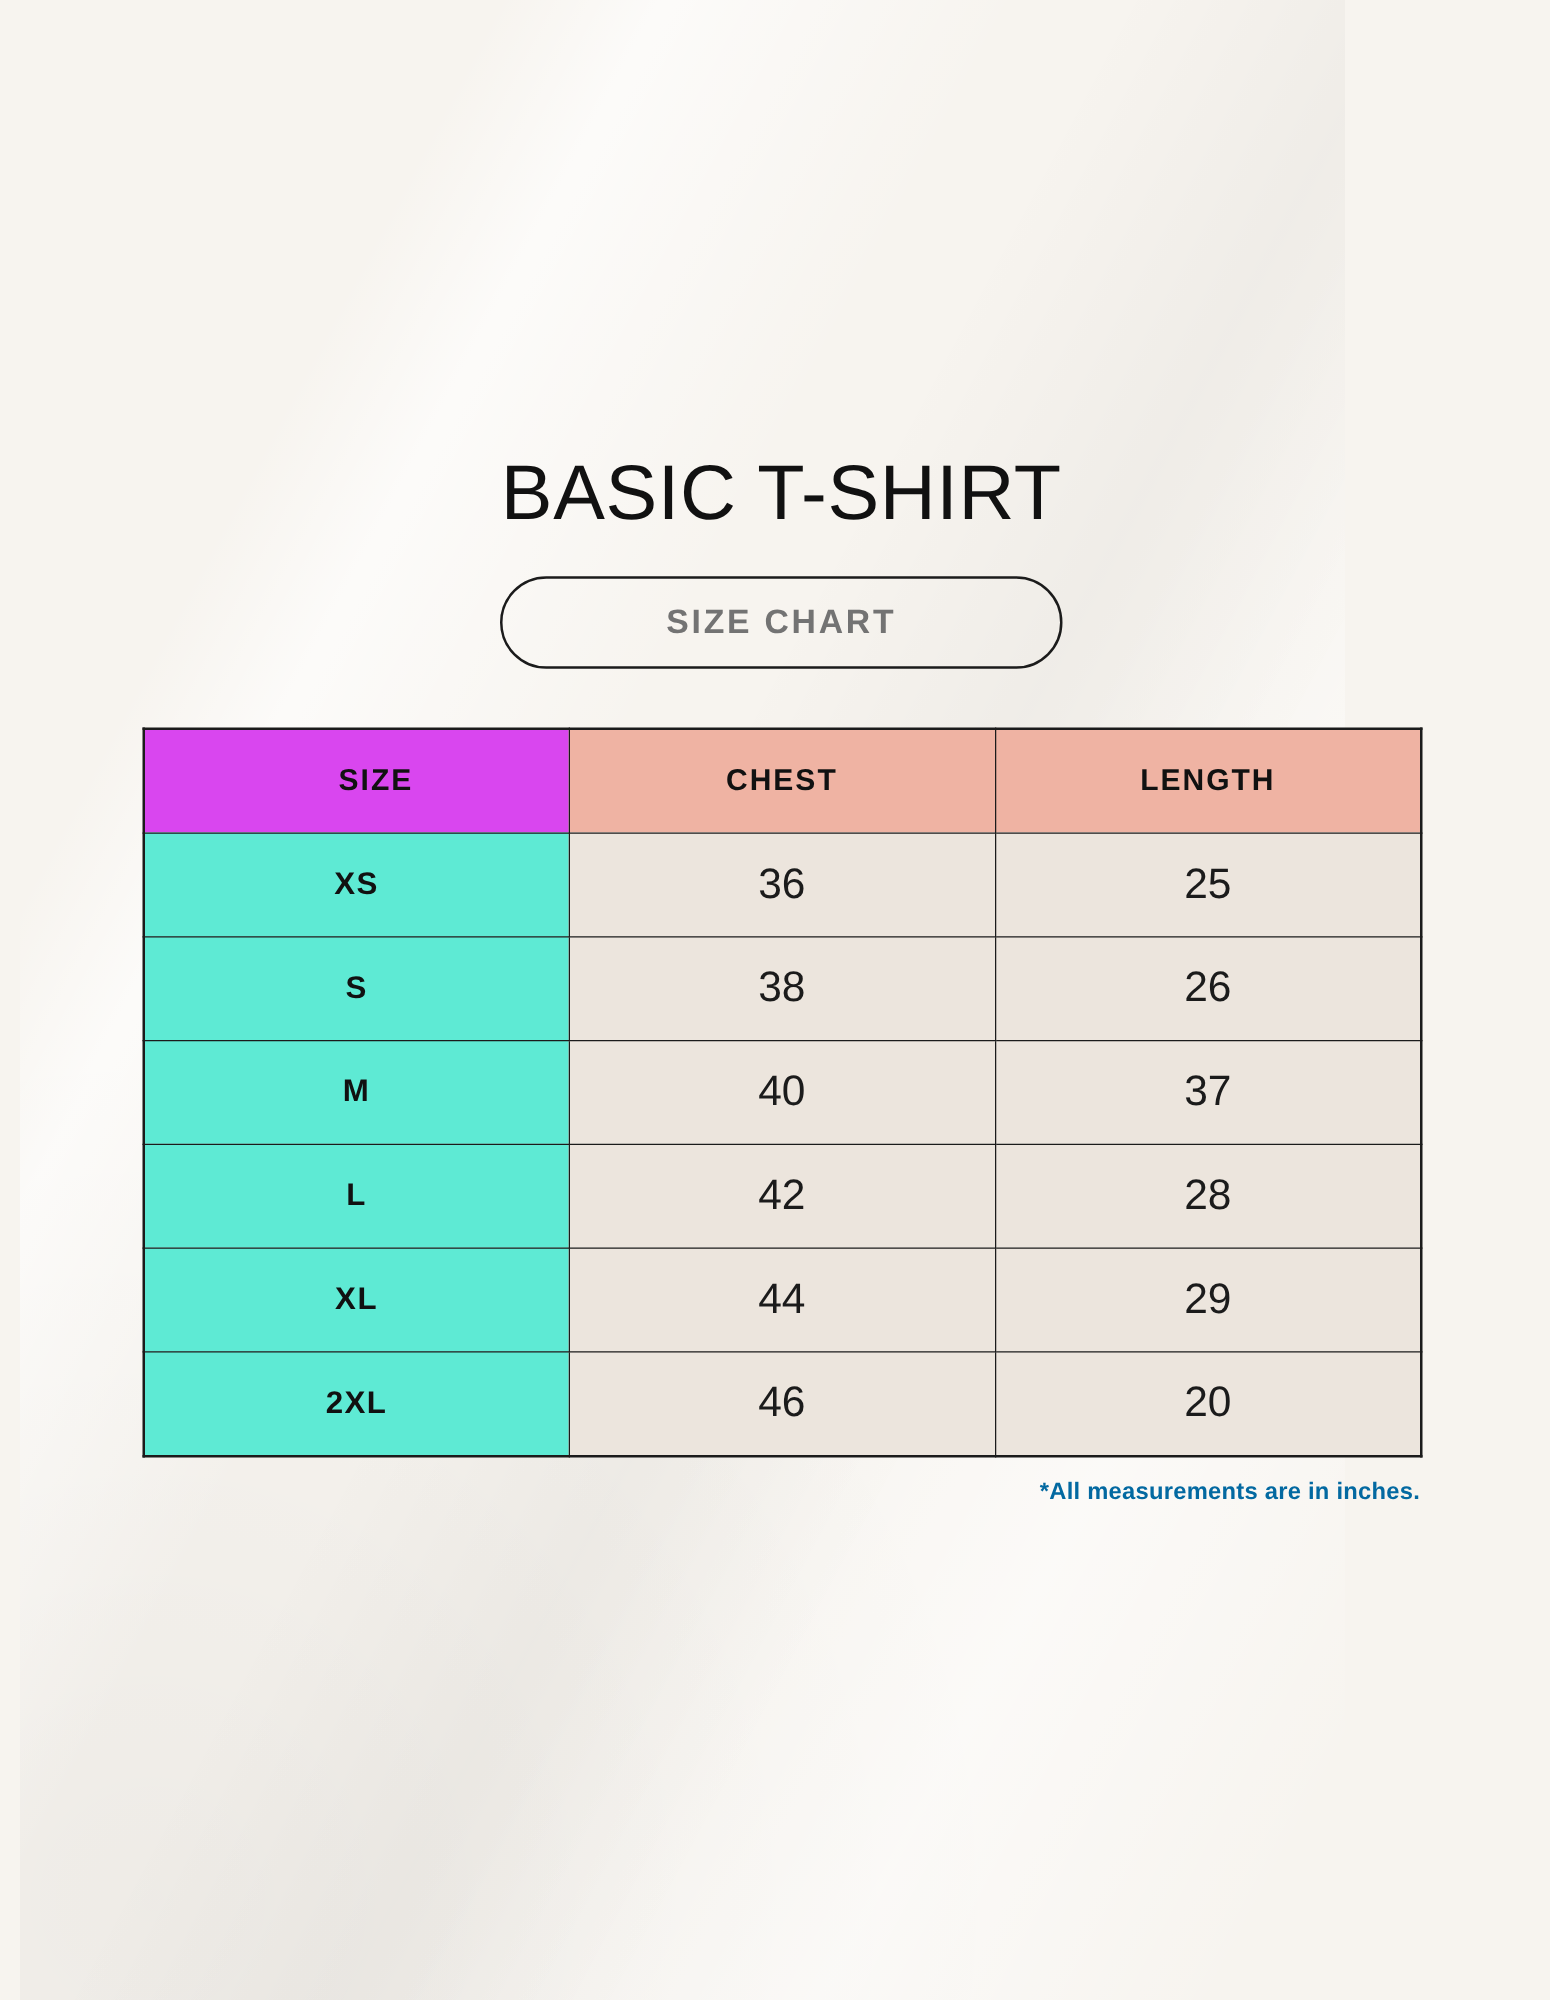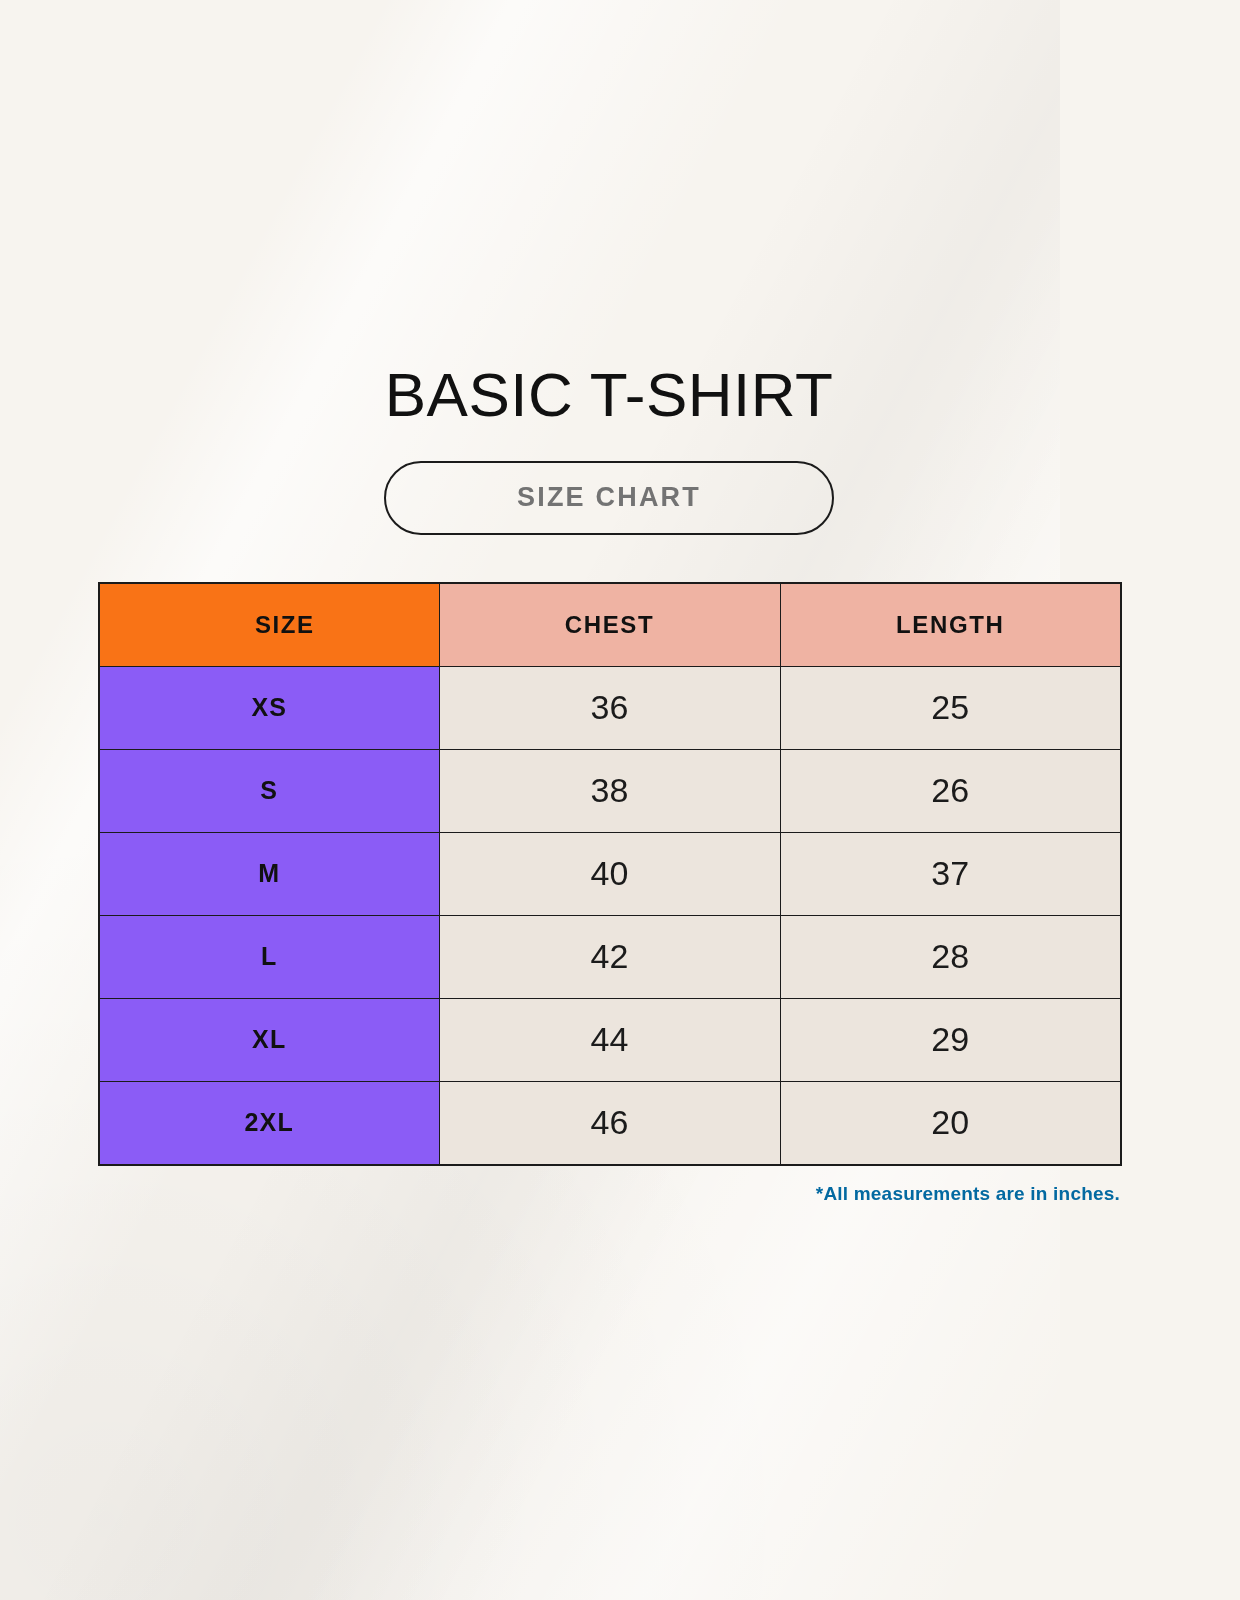--- a/index.html
+++ b/index.html
@@ -25,20 +25,21 @@
       linear-gradient(118deg, rgba(255,255,255,0.0) 60%, rgba(255,255,255,0.55) 78%, rgba(255,255,255,0.0) 95%),
       radial-gradient(120% 80% at 10% 95%, rgba(0,0,0,0.035) 0%, rgba(0,0,0,0.0) 55%),
       #f7f4ef;
     pointer-events: none;
   }
 
   .page {
     position: relative;
     width: 1060px;
     height: 1600px;
+    margin-left: 16px;
   }
 
   .content {
     position: absolute;
     left: 98px;
     top: 0;
     width: 1022px;
   }
 
   .title {
@@ -88,26 +89,26 @@
   }
   col.c-size { width: 340px; }
   col.c-val  { width: 341px; }
 
   thead th {
     font-size: 24px;
     font-weight: 700;
     letter-spacing: 1.6px;
     color: #111111;
   }
-  thead th.h-size { background: #f97316; padding-left: 32px; }
+  thead th.h-size { background: #d946ef; padding-left: 32px; }
   thead th.h-chest,
   thead th.h-length { background: #efb3a3; }
 
   tbody td.size-cell {
-    background: #8b5cf6;
+    background: #5eead4;
     font-size: 25px;
     font-weight: 700;
     letter-spacing: 1.2px;
     color: #111111;
   }
   tbody td.val-cell {
     background: #ece5dd;
     font-size: 34px;
     font-weight: 400;
     color: #1b1b1b;

